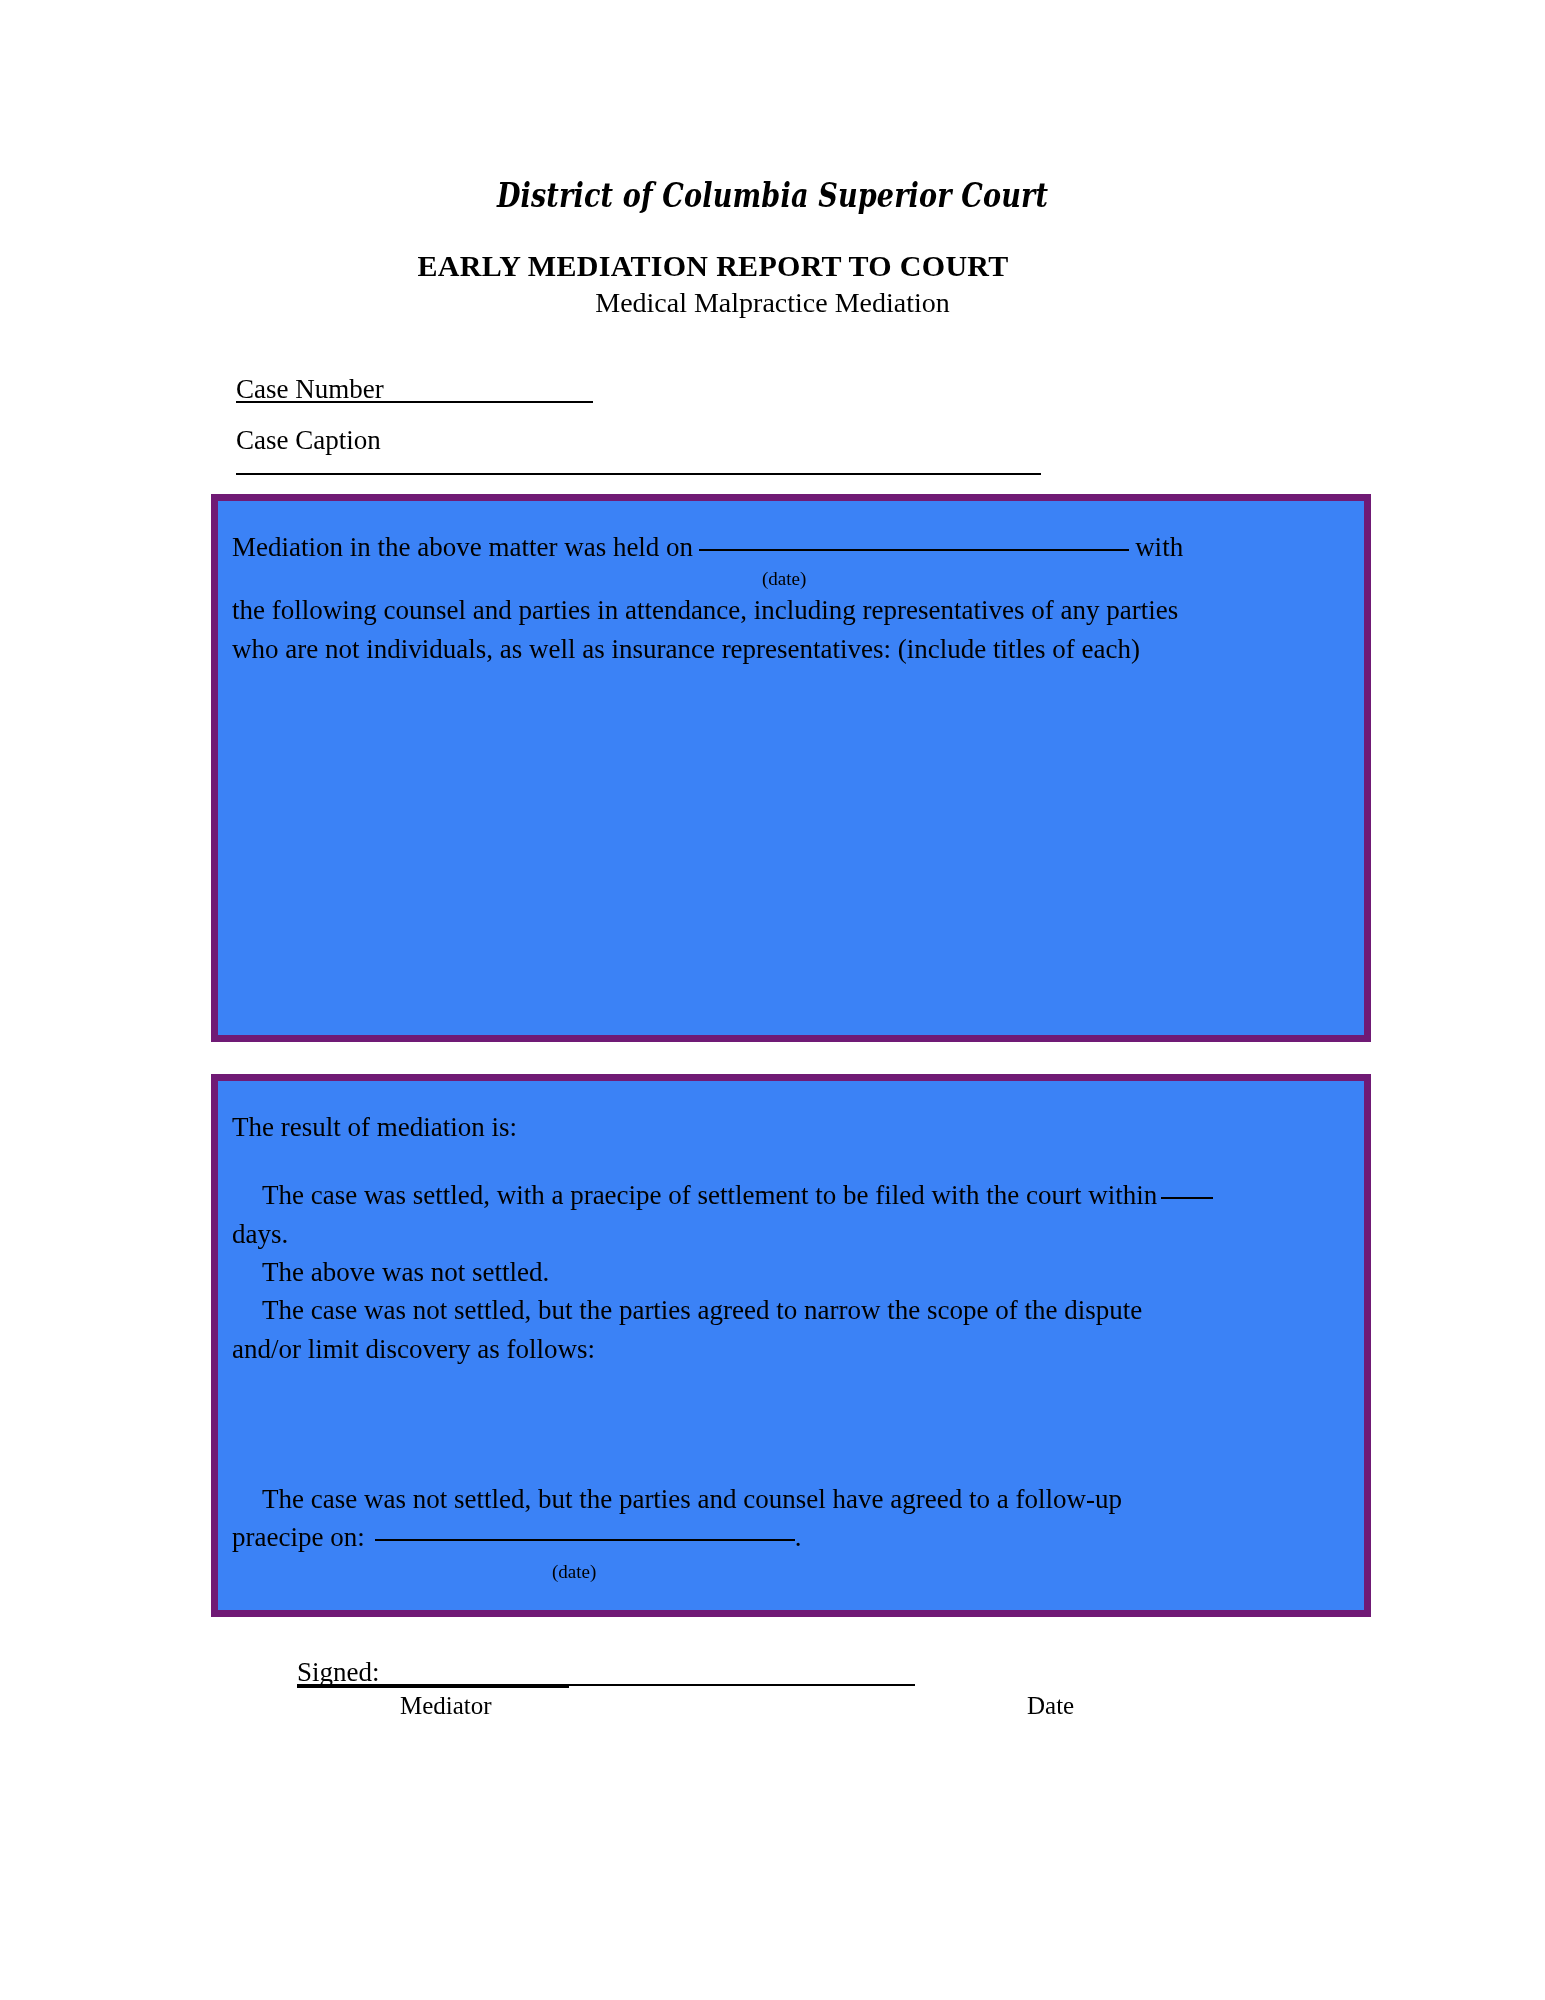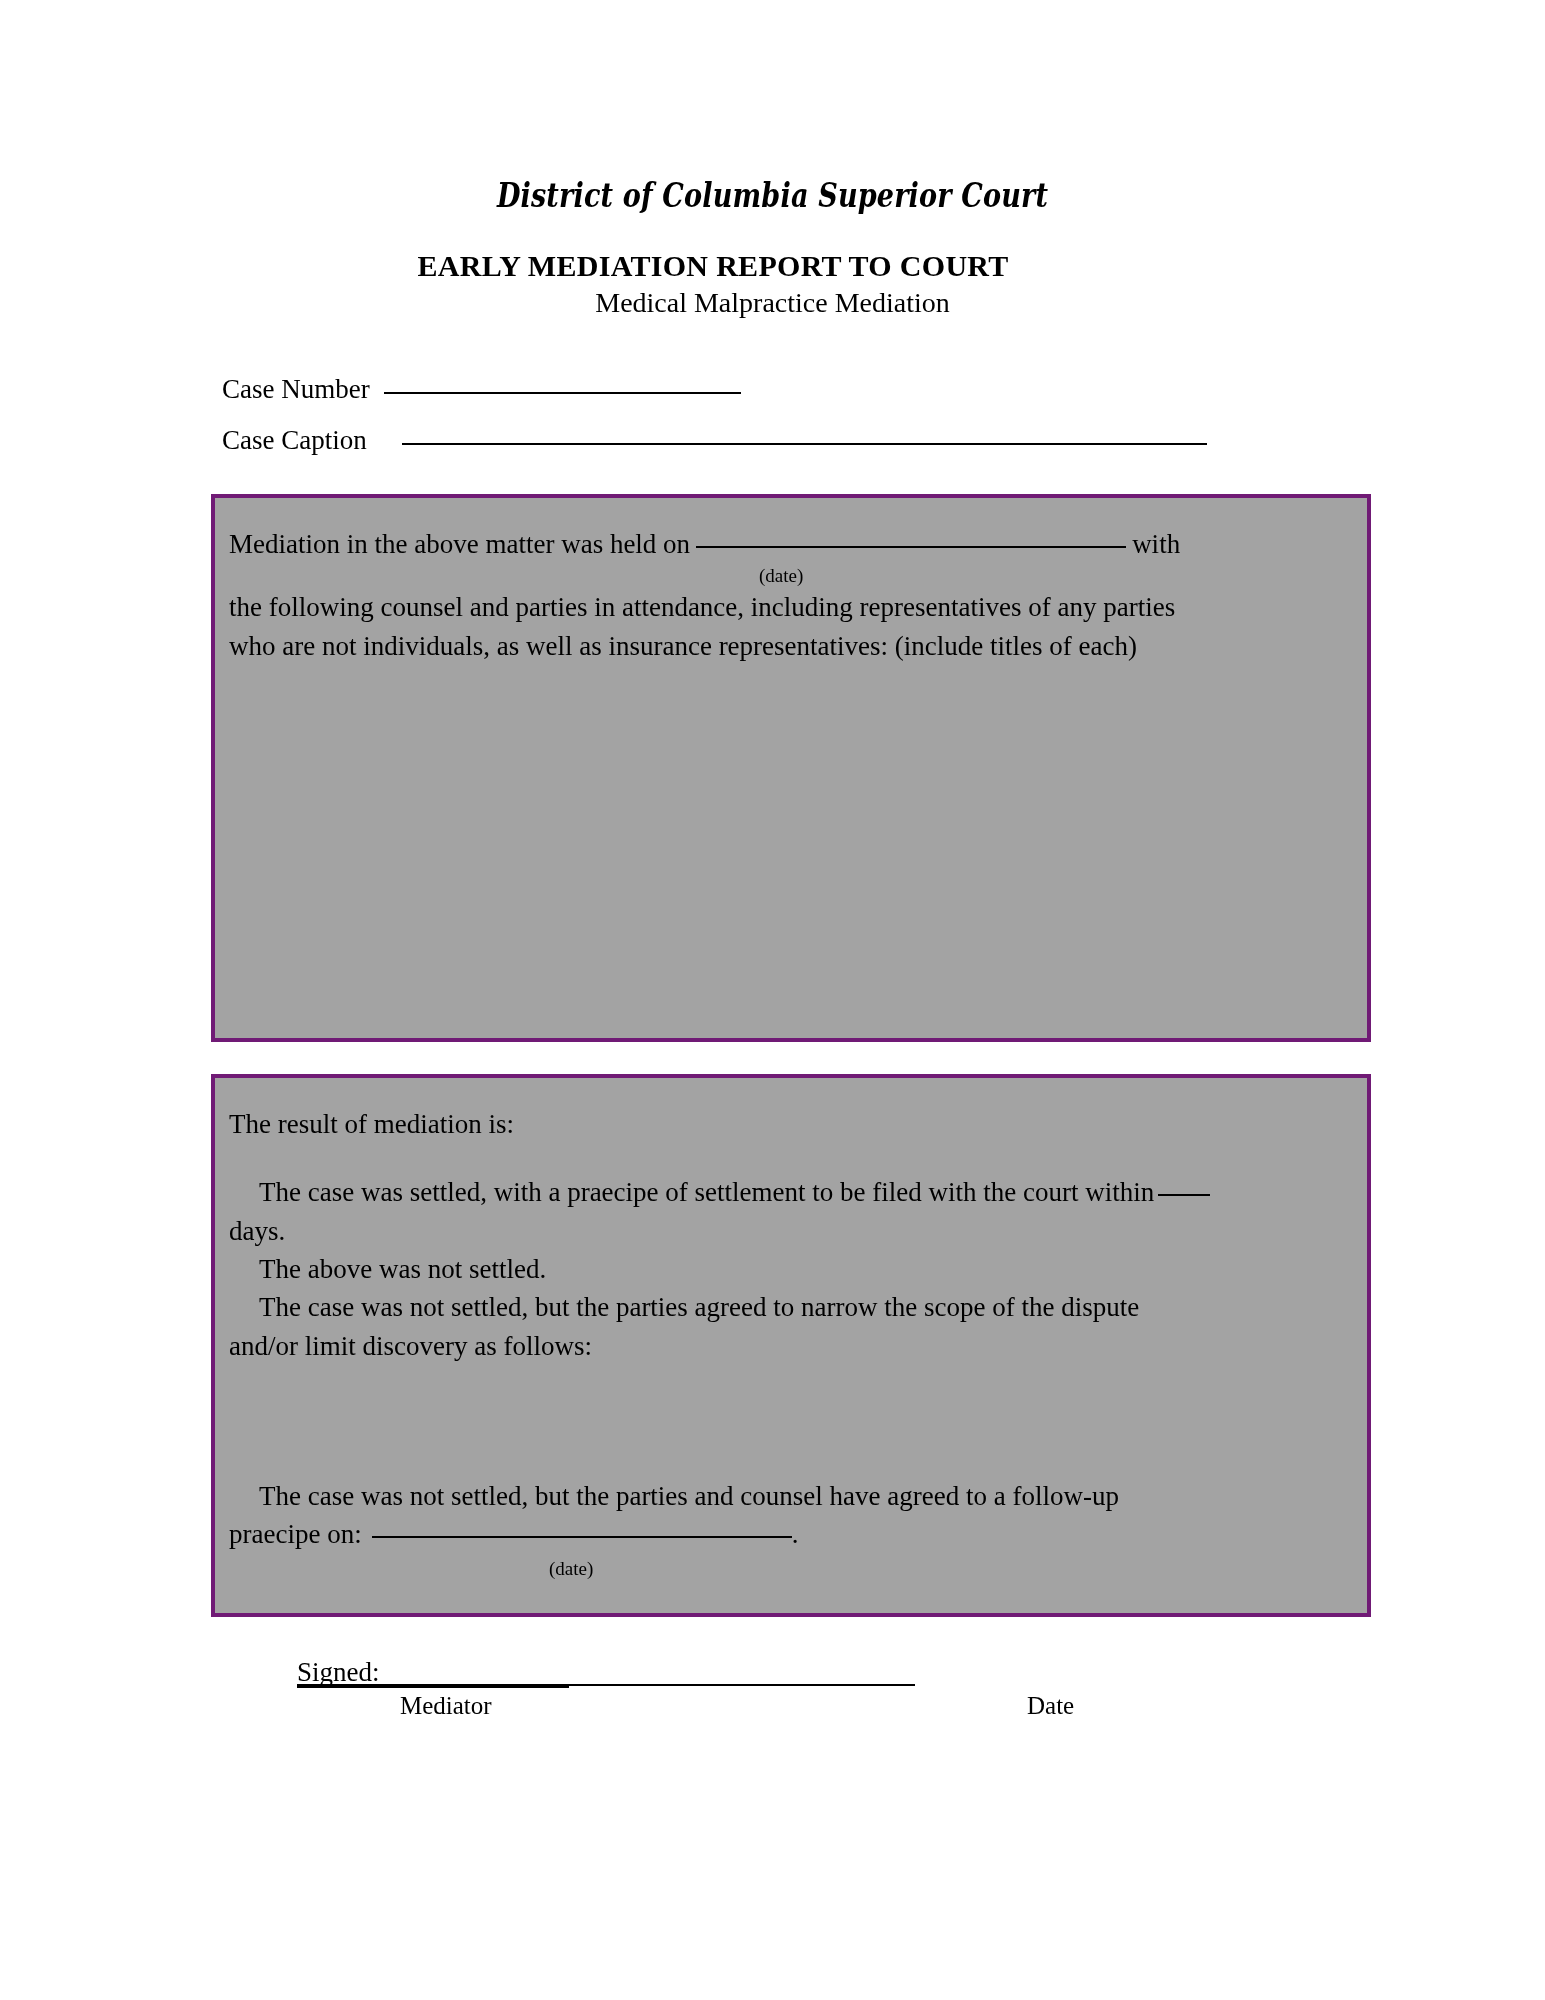--- a/index.html
+++ b/index.html
@@ -54,41 +54,42 @@
   }
 
   
   .field-row {
     position: absolute;
     left: 222px;
     font-size: 27px;
     white-space: nowrap;
     display: flex;
     align-items: baseline;
+    flex-direction: column;
   }
   .field-row .label { display: inline-block; }
   .rule {
     display: inline-block;
     border-bottom: 2px solid #000;
     height: 0;
     margin-left: 14px;
     position: relative;
     top: -4px;
   }
   #case-number-row { top: 370px; }
   #case-number-row .rule { width: 357px; }
   #case-caption-row { top: 421px; gap: 21px; }
   #case-caption-row .rule { width: 805px; }
 
   
   .box {
     position: absolute;
     left: 211px;
-    border: 4px solid #701a75;
-    background: #a3a3a3;
+    border: 7px solid #701a75;
+    background: #3b82f6;
     box-sizing: border-box;
   }
   #attendance-box {
     top: 490px;
     width: 1160px;
     height: 548px;
   }
   #result-box {
     top: 1070px;
     width: 1160px;

